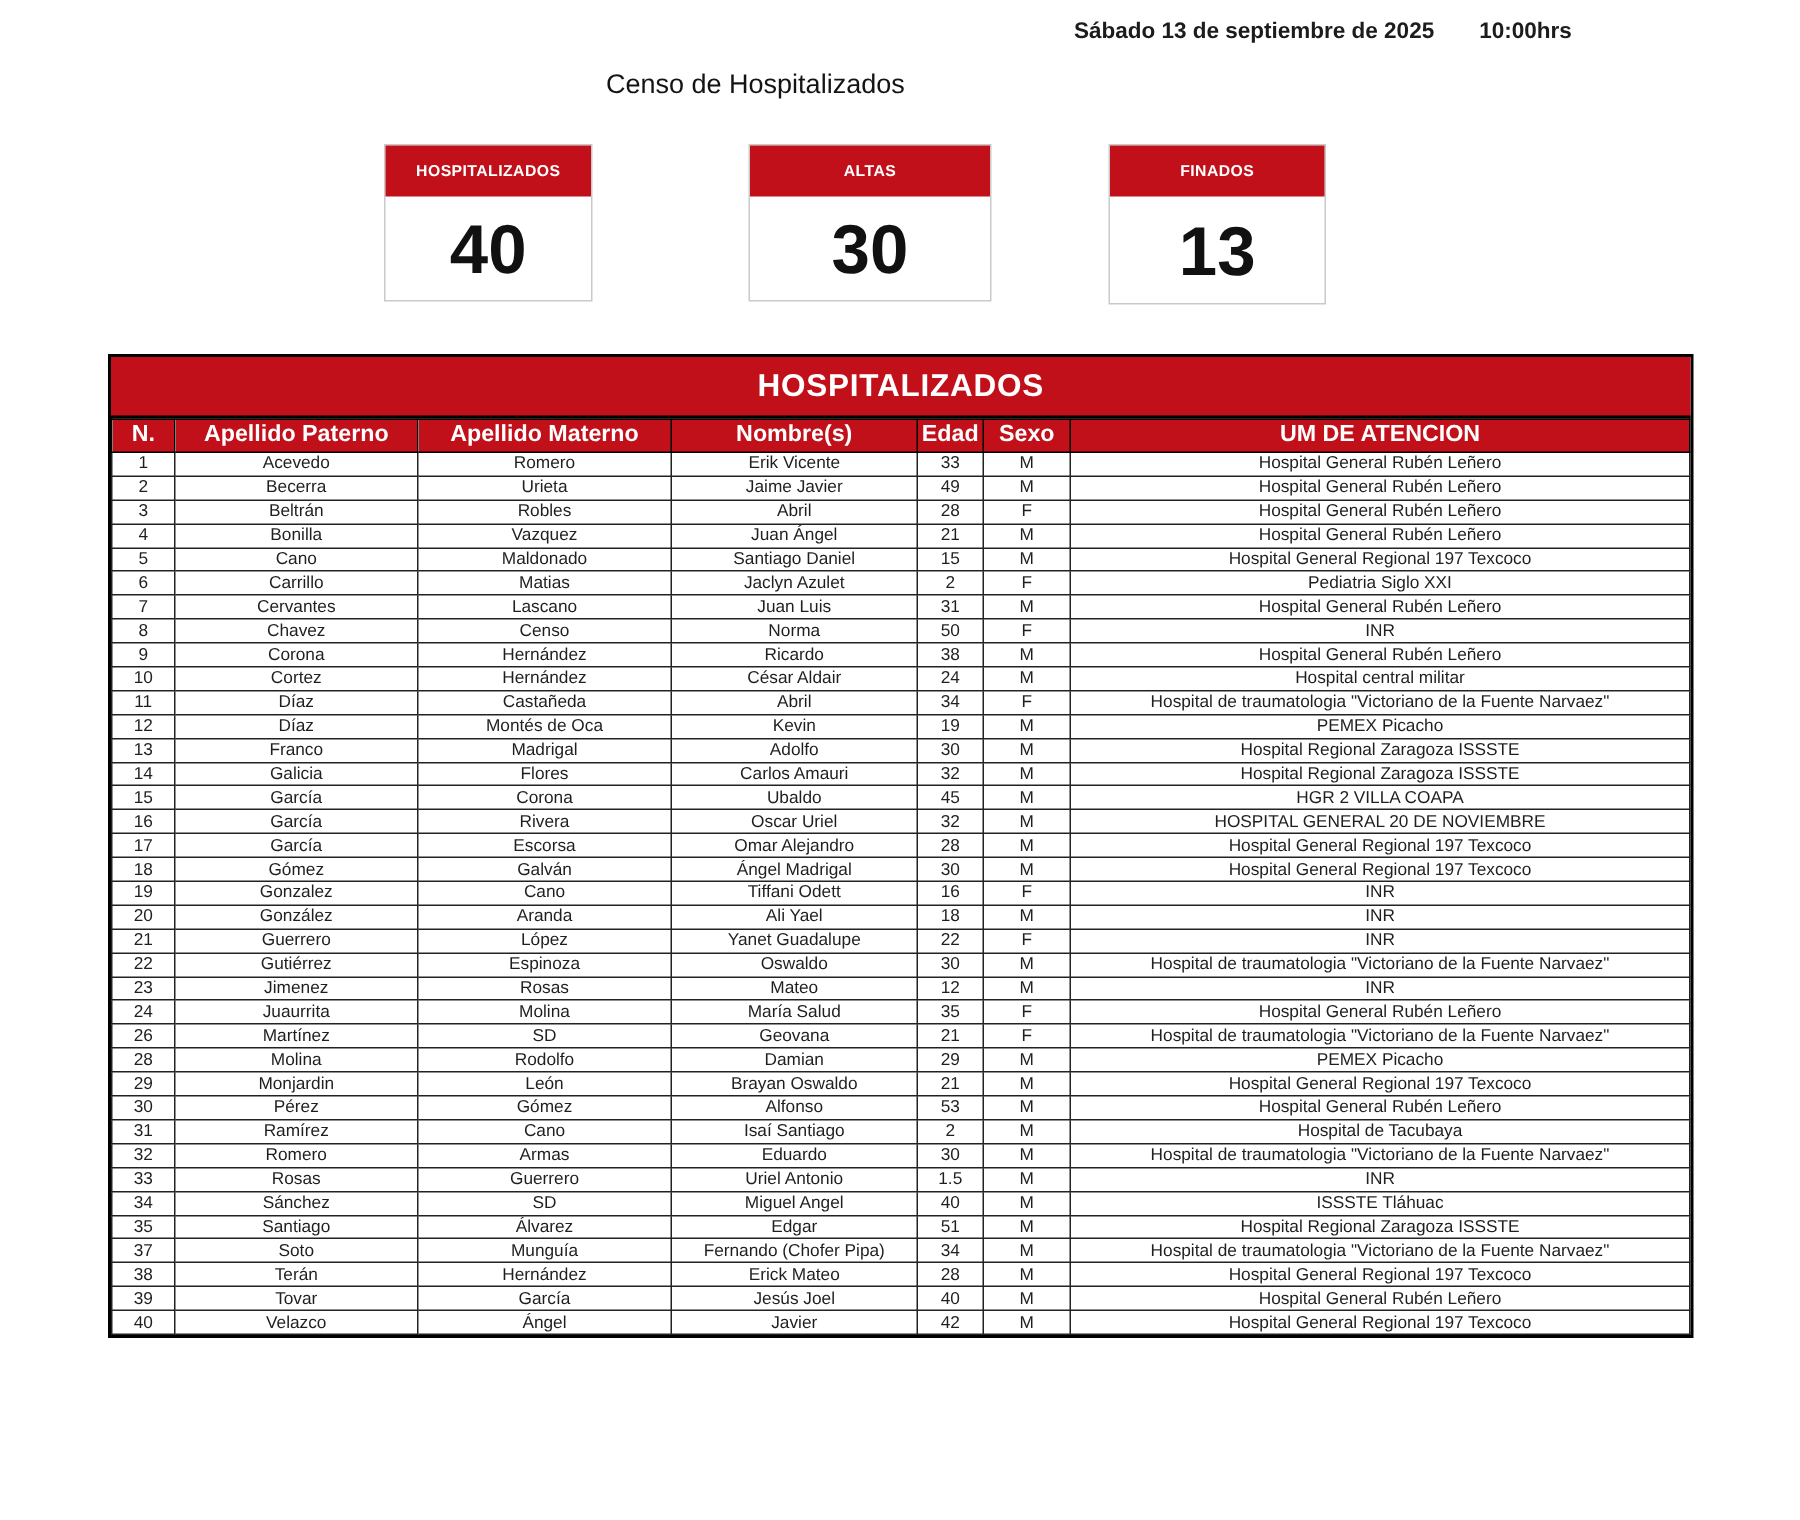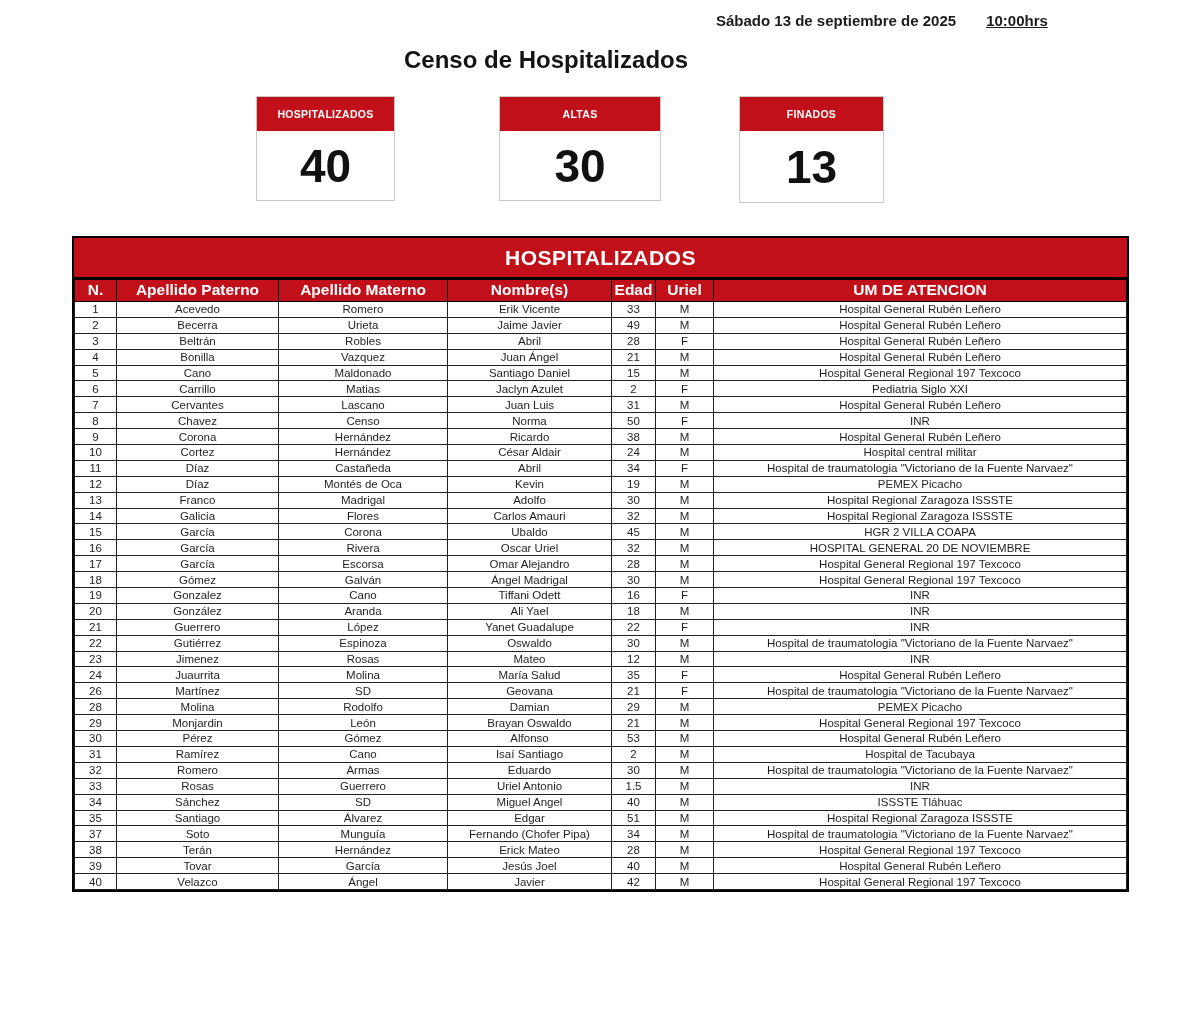--- a/index.html
+++ b/index.html
@@ -13,24 +13,24 @@
     position: relative;
     overflow: hidden;
   }
 
   
   .date-line {
     position: absolute; top: 12px; left: 716px;
     font-size: 15px; font-weight: bold; color: #1c1c1c;
     white-space: nowrap;
   }
-  .date-line .time { margin-left: 30px; text-decoration: underline; }
+  .date-line .time { margin-left: 30px; }
   .page-title {
     position: absolute; top: 46px; left: 404px;
-    font-size: 24px; font-weight: bold; color: #141414;
+    font-size: 18px; font-weight: normal; color: #141414;
   }
 
   
   .card {
     position: absolute; top: 96px;
     background: #ffffff;
     border: 1px solid var(--card-border);
   }
   .card-1 { left: 256px; width: 139px; }
   .card-2 { left: 499px; width: 162px; }
@@ -116,21 +116,21 @@
         <col class="c-sexo">
         <col class="c-um">
     </colgroup>
     <thead>
       <tr>
           <th>N.</th>
           <th>Apellido Paterno</th>
           <th>Apellido Materno</th>
           <th>Nombre(s)</th>
           <th>Edad</th>
-          <th>Uriel</th>
+          <th>Sexo</th>
           <th>UM DE ATENCION</th>
         </tr>
     </thead>
     <tbody>
         <tr>
           <td>1</td>
           <td>Acevedo</td>
           <td>Romero</td>
           <td>Erik Vicente</td>
           <td>33</td>

